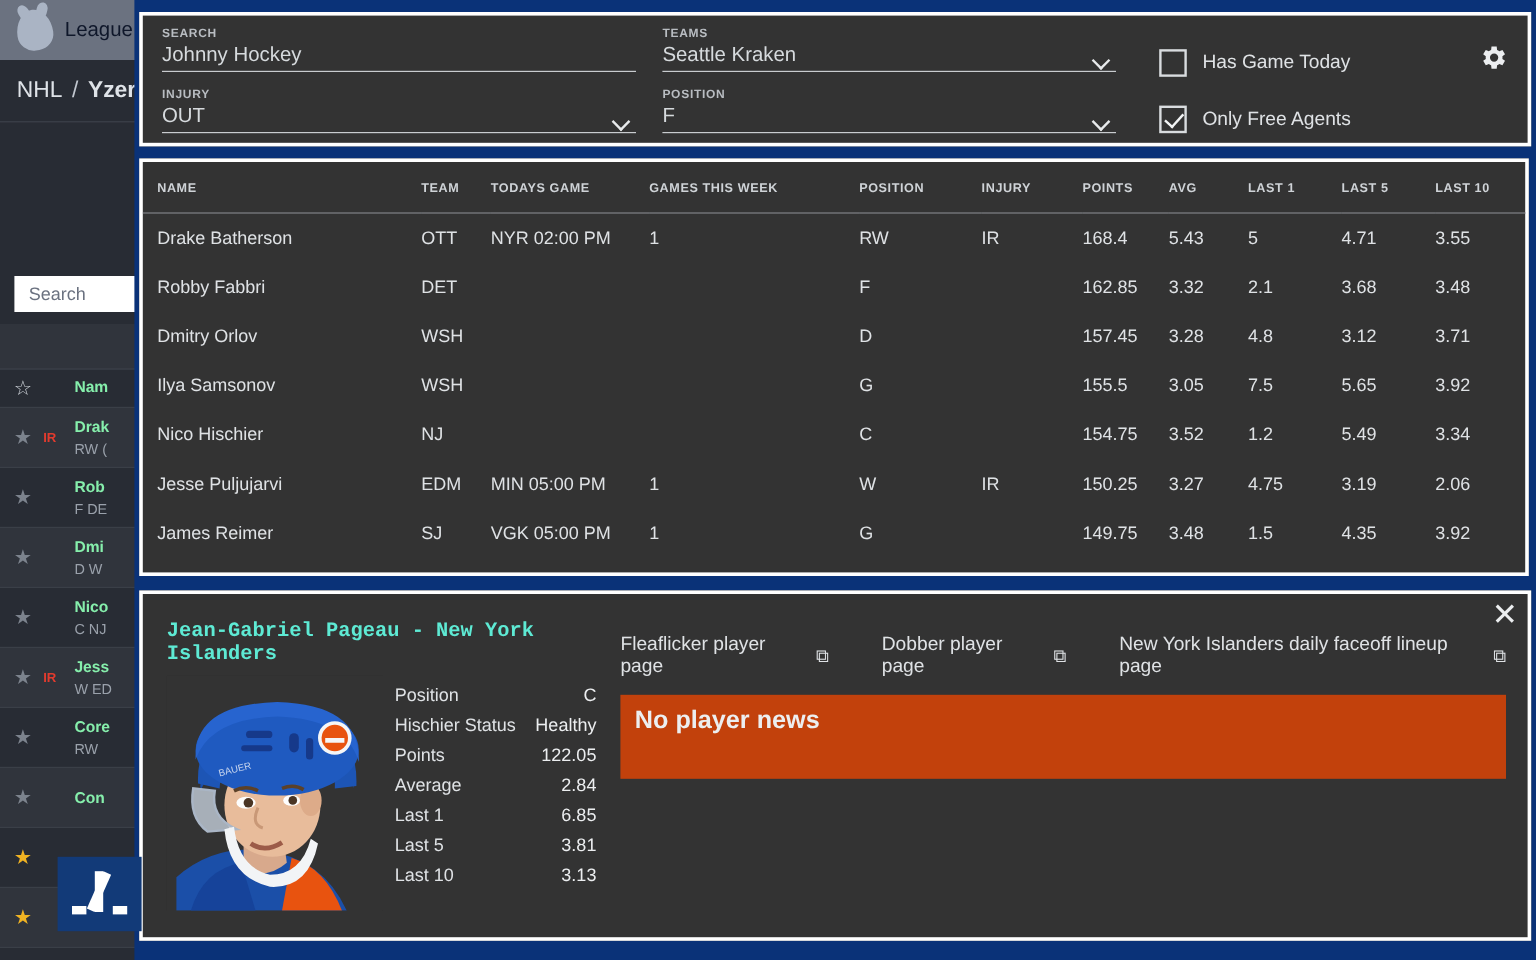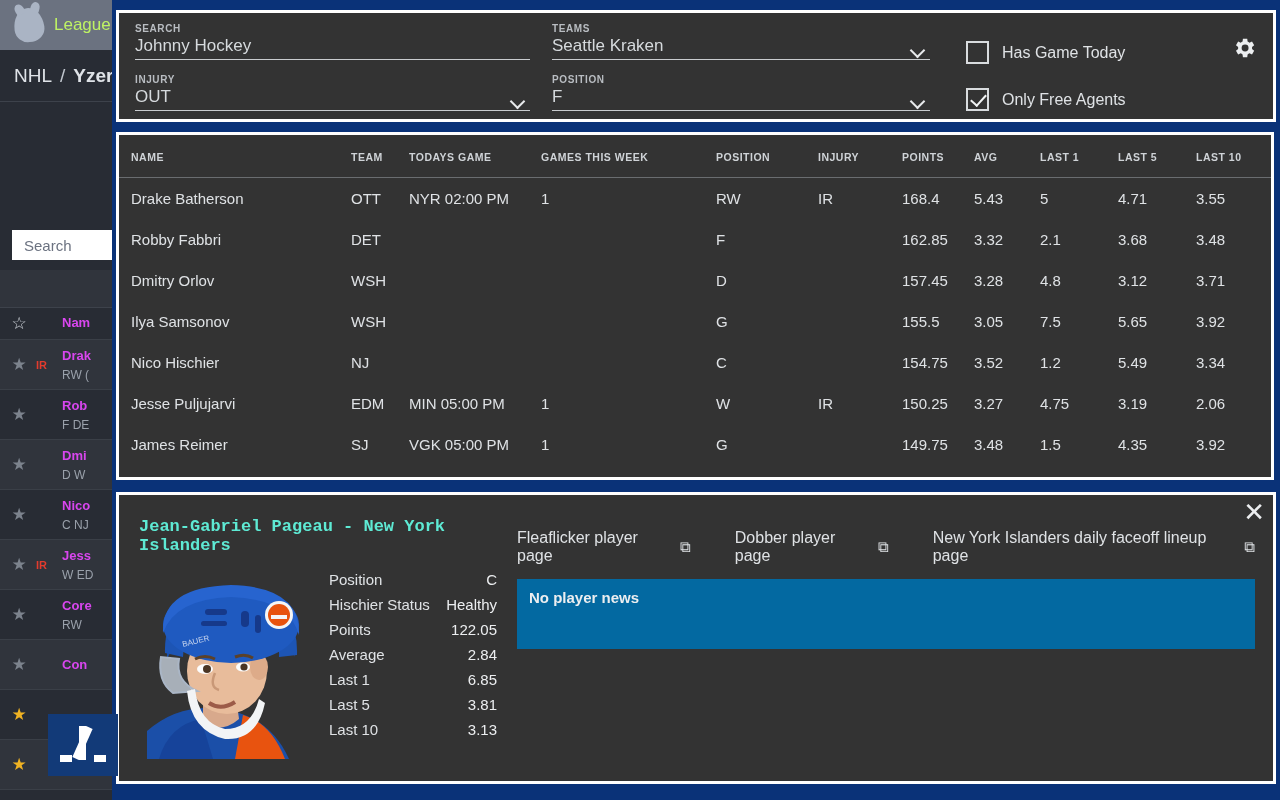--- a/index.html
+++ b/index.html
@@ -22,21 +22,21 @@
   .bg-logo {
     width: 30px; height: 34px; border-radius: 50% 50% 45% 45% / 60% 60% 40% 40%;
     background: #aab4c4; transform: rotate(-8deg); position: relative;
   }
   .bg-logo::before, .bg-logo::after {
     content: ""; position: absolute; top: -5px; width: 9px; height: 11px;
     background: #aab4c4; border-radius: 50% 50% 20% 20%;
   }
   .bg-logo::before { left: 3px; transform: rotate(-25deg); }
   .bg-logo::after { right: 2px; transform: rotate(22deg); }
-  .bg-topbar-title { font-size: 17px; color: #bef264; }
+  .bg-topbar-title { font-size: 17px; color: #0f172a; }
   .bg-breadcrumb {
     height: 52px; display: flex; align-items: center; padding: 0 14px;
     font-size: 19px; background: #282c34; border-bottom: 1px solid #3d424b;
   }
   .bg-breadcrumb .sep { margin: 0 8px; color: #c2c8d0; }
   .bg-breadcrumb .b2 { font-weight: bold; }
   .bg-spacer { height: 128px; }
   .bg-search {
     margin: 0 12px; height: 30px; background: #ffffff; color: #6b7280;
     display: flex; align-items: center; padding: 0 12px; font-size: 15px;
@@ -50,21 +50,21 @@
   .bg-row {
     display: flex; align-items: center; height: 50px; padding: 0 8px;
     border-bottom: 1px solid #3a3f47; gap: 6px;
   }
   .bg-row.alt { background: #30343c; }
   .bg-row.head { height: 32px; }
   .star { font-size: 17px; color: #7c838d; width: 22px; text-align: center; }
   .star.on { color: #f0b323; }
   .star.outline { color: #cfd4da; }
   .ir-tag { color: #e23b2e; font-size: 11px; font-weight: bold; width: 20px; }
-  .bg-pname { font-size: 13px; font-weight: bold; color: #d946ef; line-height: 1.3; }
+  .bg-pname { font-size: 13px; font-weight: bold; color: #86efac; line-height: 1.3; }
   .bg-psub { font-size: 12px; color: #9aa1ab; line-height: 1.3; }
   .team-badge {
     position: absolute; left: 48px; top: 714px; width: 70px; height: 62px;
     background: #123a78; display: flex; align-items: center; justify-content: center;
     z-index: 3;
   }
   .sticks { position: relative; width: 44px; height: 34px; }
   .sticks i {
     position: absolute; left: 18px; top: -2px; width: 7px; height: 34px;
     background: #fff; display: block;
@@ -169,22 +169,22 @@
   .srow .k { color: #dfe2e5; }
   .srow .v { color: #eceef0; }
   .dright { flex: 1; padding: 26px 18px 0 8px; position: relative; }
   .links { display: flex; gap: 44px; align-items: center; }
   .link {
     font-size: 16px; color: #dfe2e5; display: inline-flex; align-items: center; gap: 7px;
     cursor: pointer;
   }
   .linkicon { font-size: 15px; color: #dfe2e5; }
   .newsbox {
-    margin-top: 14px; background: #0369a1; height: 70px; width: 100%;
-    padding: 10px 12px; font-size: 15px; font-weight: bold; color: #eceef0;
+    margin-top: 14px; background: #c2410c; height: 70px; width: 100%;
+    padding: 10px 12px; font-size: 21px; font-weight: bold; color: #eceef0;
   }
   .closex {
     position: absolute; right: 8px; top: -4px; font-size: 26px; color: #eceef0;
     line-height: 1; cursor: pointer; font-family: "Liberation Sans", sans-serif;
   }
 </style>
 </head>
 <body>
 
 <div class="bg-app">

